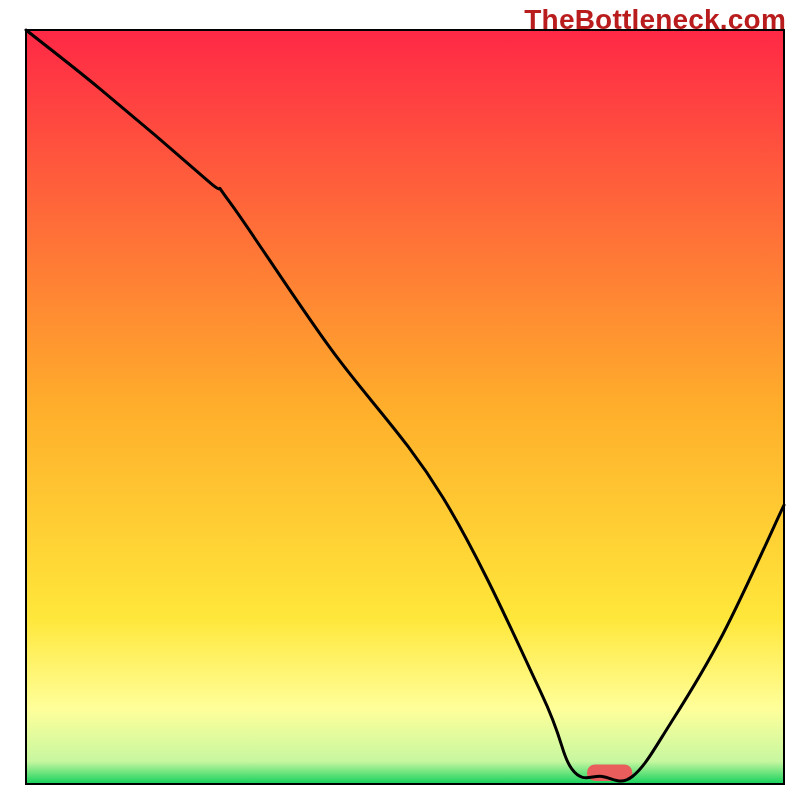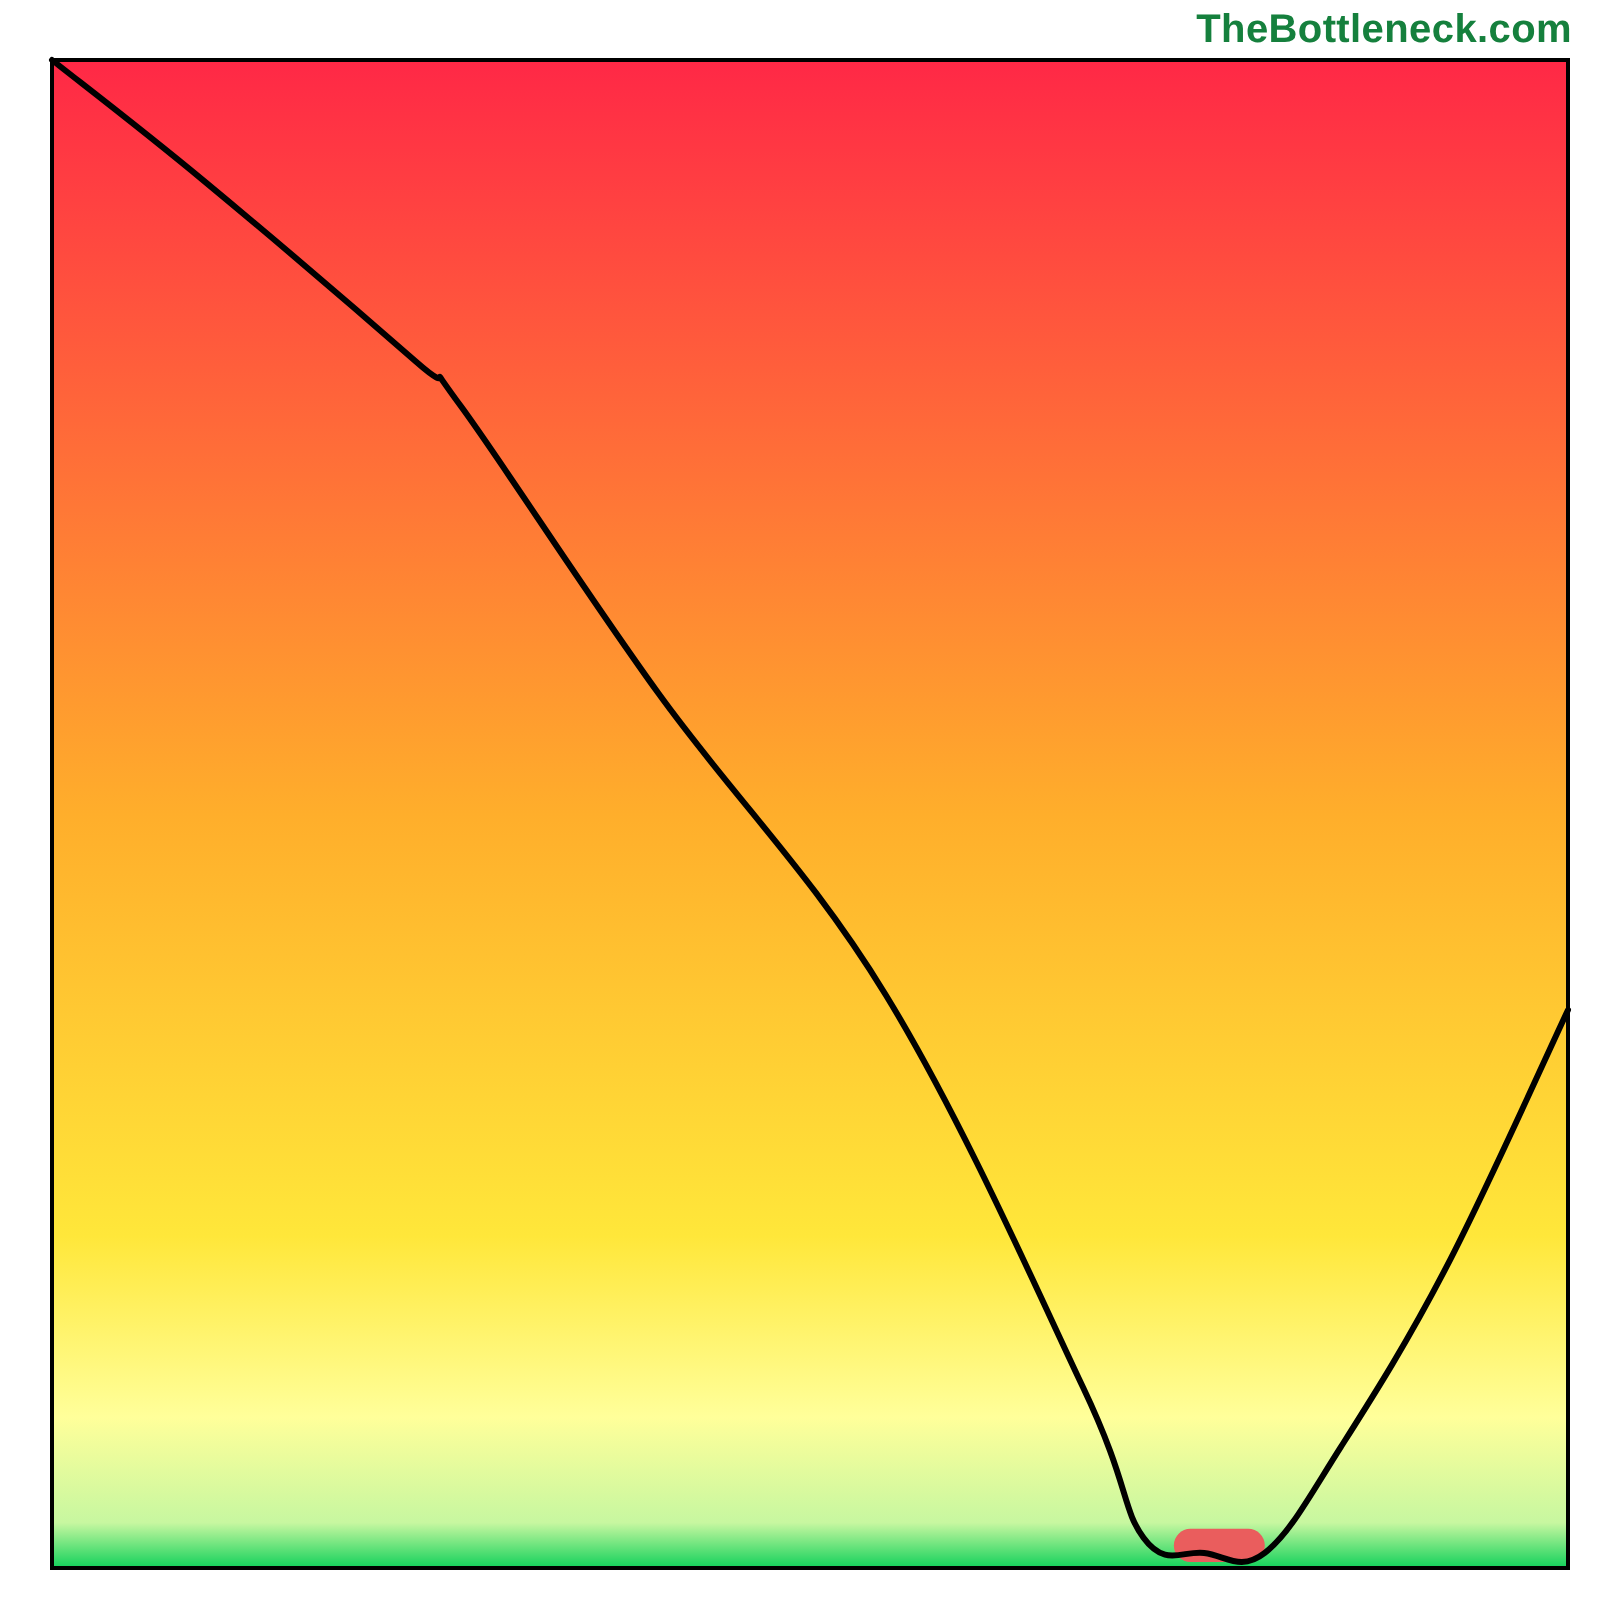--- a/index.html
+++ b/index.html
@@ -12,23 +12,23 @@
   }
   .wrap {
     position: relative;
     width: 800px;
     height: 800px;
   }
   .watermark {
     position: absolute;
     right: 14px;
     top: 4px;
-    font-size: 20px;
+    font-size: 28px;
     font-weight: 600;
-    color: #15803d;
+    color: #b91c1c;
     letter-spacing: 0.2px;
   }
   svg {
     display: block;
   }
 </style>
 </head>
 <body>
 
 <div class="wrap">

